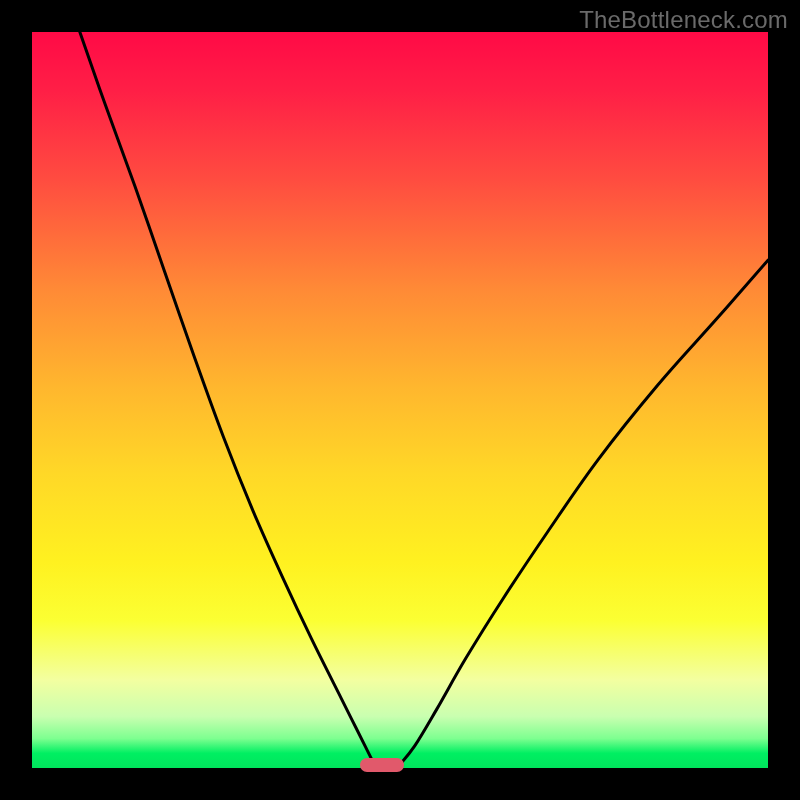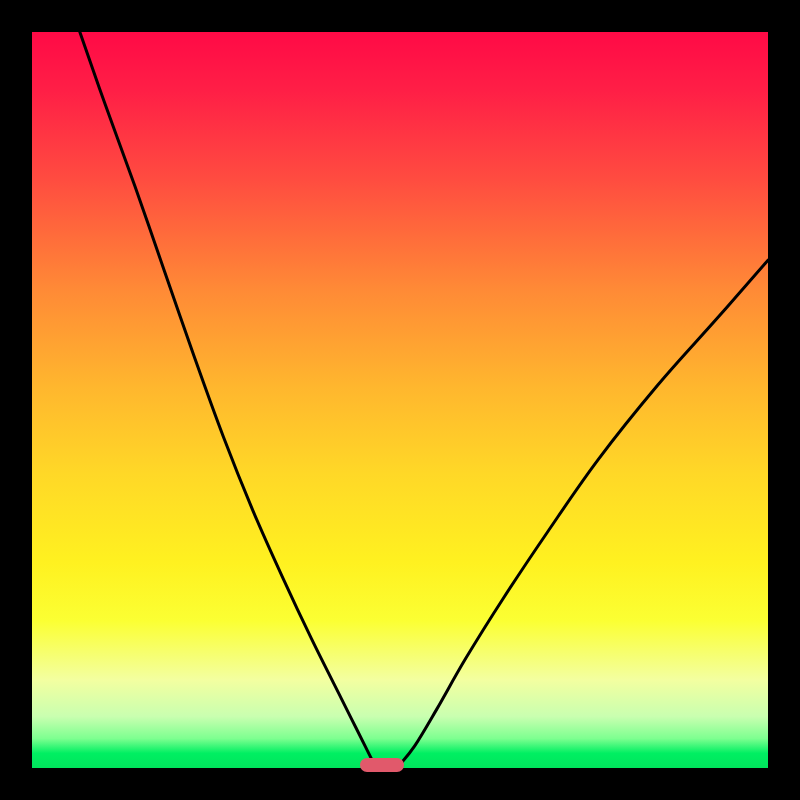--- a/index.html
+++ b/index.html
@@ -60,20 +60,21 @@
     left: 0;
     top: 0;
     width: 736px;
     height: 736px;
   }
 </style>
 </head>
 <body>
 
 <div class="frame">
+  <div class="watermark">TheBottleneck.com</div>
   <div class="plot">
     <svg class="curve" viewBox="0 0 736 736" preserveAspectRatio="none">
       <path id="left-path" fill="none" stroke="#000" stroke-width="3" stroke-linecap="round" d="M 47.84 0 C 52.476800000000004 13.248000000000003, 63.66400000000001 45.77920000000003, 73.60000000000001 73.60000000000002 C 83.536 101.42080000000001, 92.44160000000001 124.75199999999995, 103.04 154.55999999999995 C 113.6384 184.36799999999994, 121.88159999999999 208.72959999999998, 132.48 239.2 C 143.0784 269.6704, 151.3216 294.032, 161.92 323.84 C 172.51839999999999 353.64799999999997, 180.76160000000002 376.9792, 191.36 404.8 C 201.9584 432.62080000000003, 210.20159999999998 453.22880000000004, 220.79999999999998 478.40000000000003 C 231.39839999999998 503.57120000000003, 239.6416 521.456, 250.24 544.64 C 260.83840000000004 567.824, 269.0816 585.3408000000001, 279.68 607.2 C 290.27840000000003 629.0592, 301.1712 650.1824, 309.12 666.08 C 317.0688 681.9776, 319.2032 686.2464, 323.84 695.52 C 328.47679999999997 704.7936, 331.568 710.976, 334.88 717.6 C 338.192 724.224, 340.9152 729.6704000000001, 342.24 732.32"></path>
       <path id="right-path" fill="none" stroke="#000" stroke-width="3" stroke-linecap="round" d="M 368 732.32 C 370.6496 729.008, 376.096 723.856, 382.72 713.92 C 389.34400000000005 703.9839999999999, 395.5264 693.0176, 404.8 677.12 C 414.0736 661.2224, 422.31679999999994 645.472, 434.23999999999995 625.6 C 446.16319999999996 605.7280000000001, 456.46720000000005 589.2416000000001, 471.04 566.72 C 485.6128 544.1984, 497.97759999999994 525.6512, 515.1999999999999 500.48 C 532.4223999999999 475.3088, 546.848 453.376, 566.72 426.88 C 586.5920000000001 400.384, 604.4032 378.4512, 625.6 353.28 C 646.7968000000001 328.1088, 664.6080000000001 309.5616, 684.48 287.04 C 704.352 264.51840000000004, 726.7264 238.75840000000002, 736 228.16000000000003"></path>
     </svg>
     <div id="marker" class="marker" style="left: 327.52px; top: 725.696px; width: 44.16px; height: 14.72px;"></div>
   </div>
 </div>
 
 </body></html>

